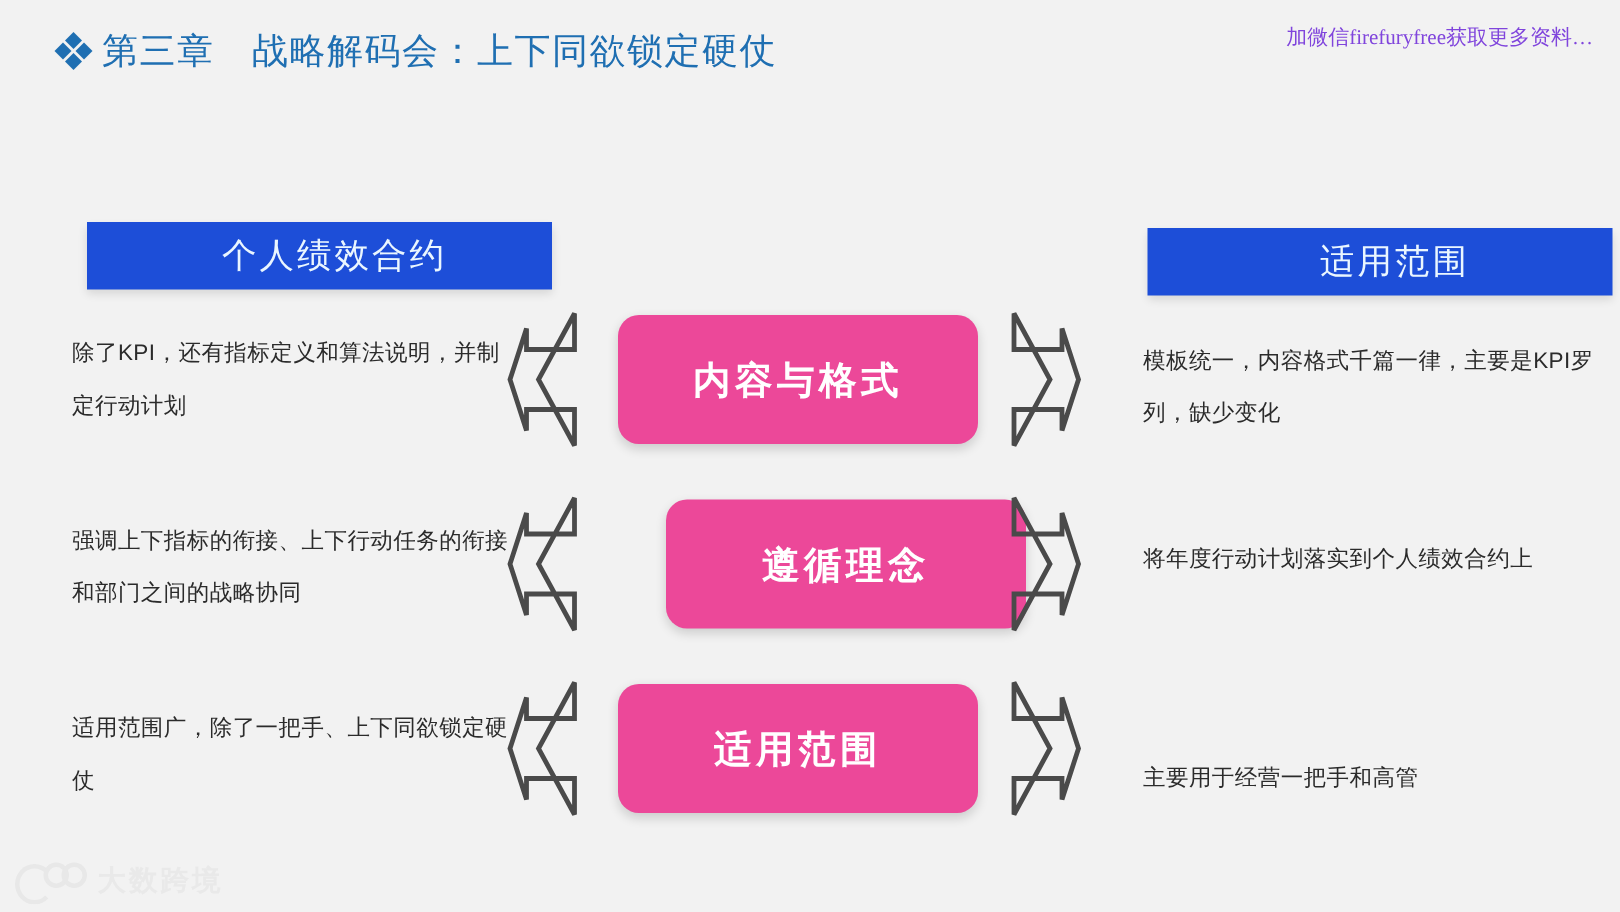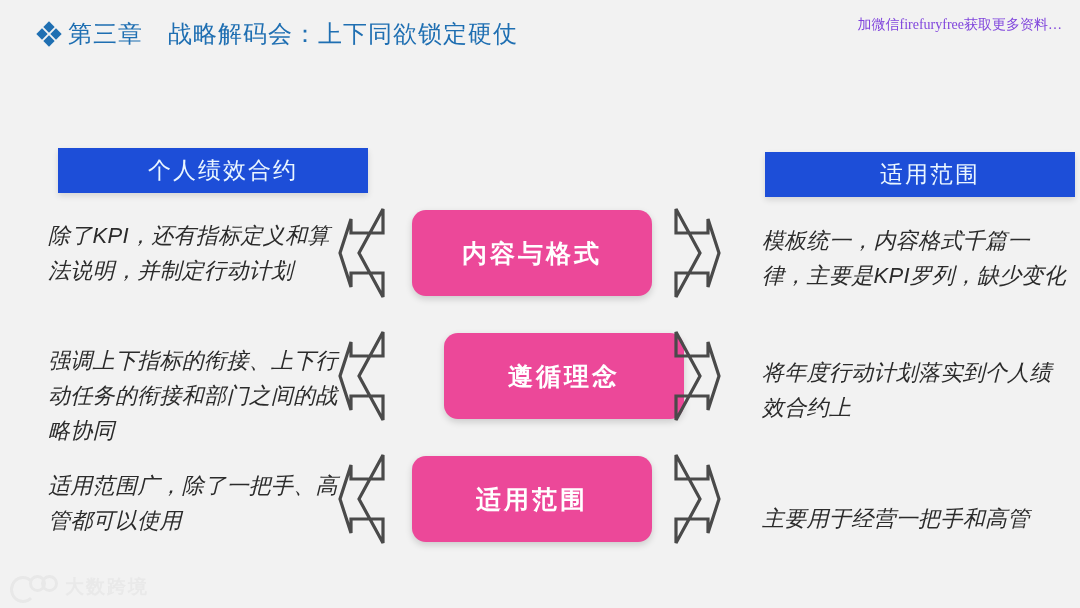--- a/index.html
+++ b/index.html
@@ -180,25 +180,24 @@
   .arrow svg { display: block; width: 100%; height: 100%; }
   .arrow.left  { left: 337px; }
   .arrow.right { left: 670px; }
   .arrow.a1 { top: 207px; }
   .arrow.a2 { top: 330px; }
   .arrow.a3 { top: 453px; }
 
   
   .side-text {
     position: absolute;
-    font-size: 22px;
+    font-size: 15px;
     color: #2b2b2b;
     line-height: 35px;
     letter-spacing: 0.3px;
-    font-style: italic;
   }
   .side-text.left  { left: 48px;  width: 300px; text-align: left; }
   .side-text.right { left: 762px; width: 305px; text-align: left; }
 
   .side-text.l1 { top: 218px; }
   .side-text.l2 { top: 343px; }
   .side-text.l3 { top: 468px; }
   .side-text.r1 { top: 223px; }
   .side-text.r2 { top: 355px; }
   .side-text.r3 { top: 501px; }
@@ -245,21 +244,21 @@
     </svg>
   </div>
   <div class="center-box r2">遵循理念</div>
   <div class="arrow right a2">
     <svg viewBox="0 0 52 92" preserveAspectRatio="none">
       <polygon points="6,2 6,26 38,26 38,12 49,46 38,80 38,66 6,66 6,90 30,46" fill="none" stroke="#4a4a4a" stroke-width="3.2"></polygon>
     </svg>
   </div>
   <div class="side-text right r2">将年度行动计划落实到个人绩效合约上</div>
 
-  <div class="side-text left l3">适用范围广，除了一把手、高管都可以使用</div>
+  <div class="side-text left l3">适用范围广，除了一把手、上下同欲锁定硬仗</div>
   <div class="arrow left a3">
     <svg viewBox="0 0 52 92" preserveAspectRatio="none">
       <polygon points="46,2 46,26 14,26 14,12 3,46 14,80 14,66 46,66 46,90 22,46" fill="none" stroke="#4a4a4a" stroke-width="3.2"></polygon>
     </svg>
   </div>
   <div class="center-box r3">适用范围</div>
   <div class="arrow right a3">
     <svg viewBox="0 0 52 92" preserveAspectRatio="none">
       <polygon points="6,2 6,26 38,26 38,12 49,46 38,80 38,66 6,66 6,90 30,46" fill="none" stroke="#4a4a4a" stroke-width="3.2"></polygon>
     </svg>

